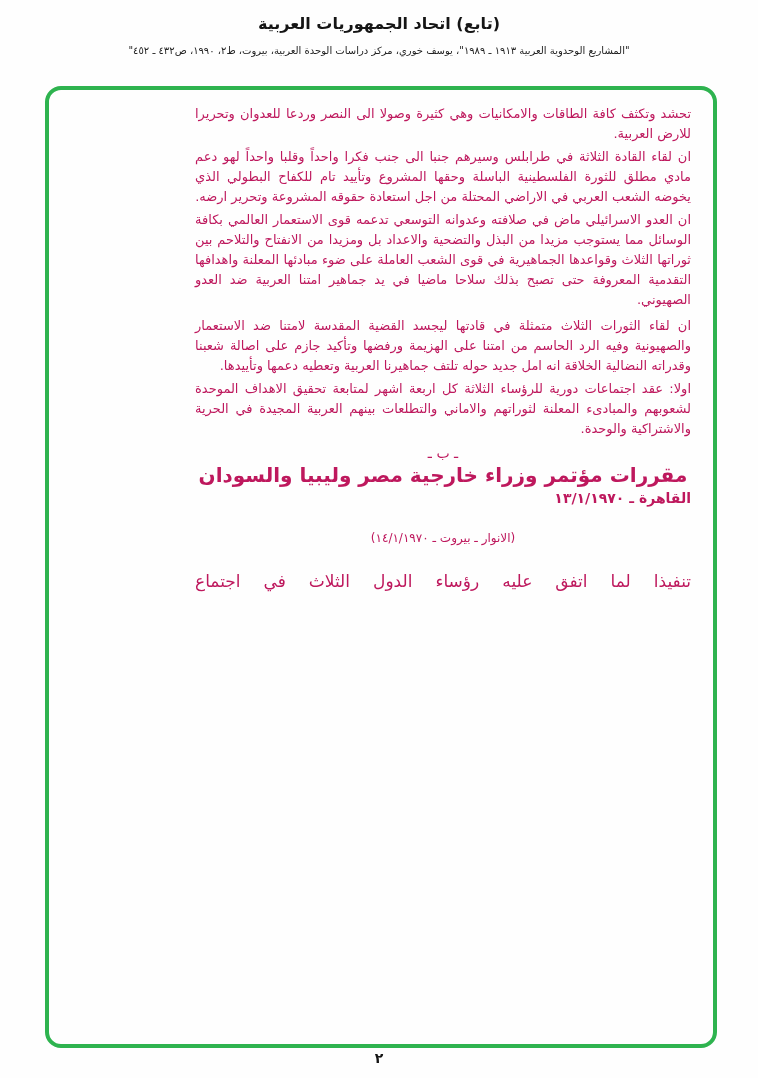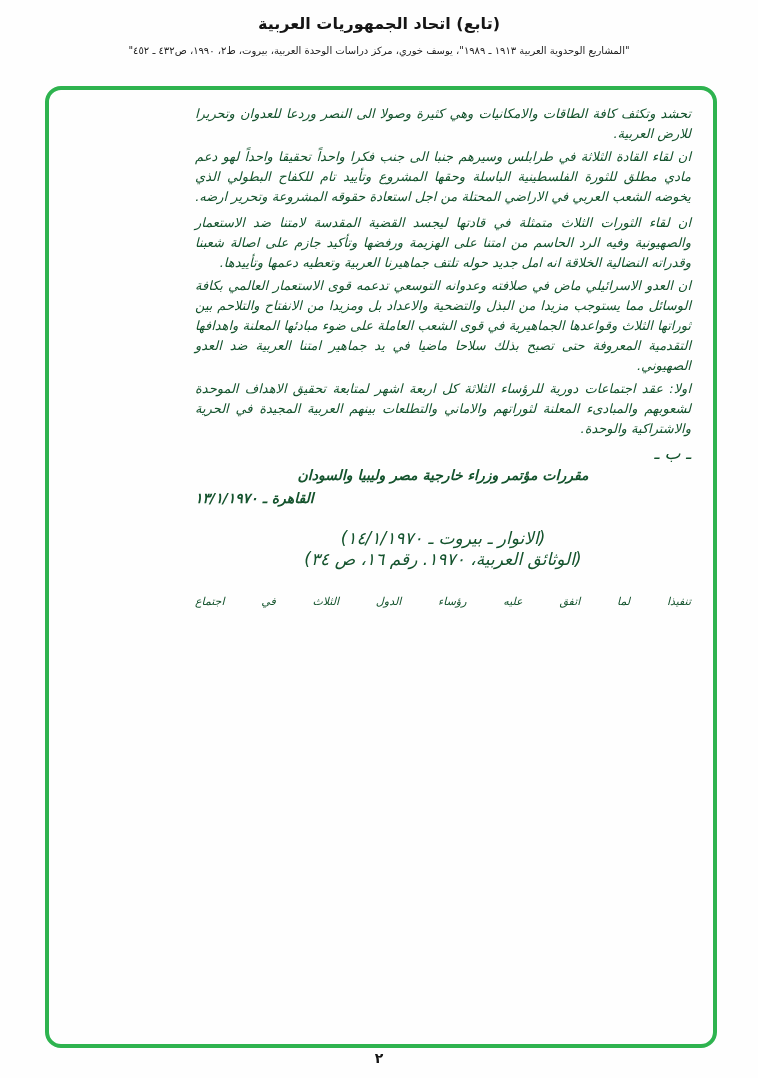--- a/index.html
+++ b/index.html
@@ -42,52 +42,51 @@
     overflow: hidden;
   }
   .content {
     position: absolute;
     top: 14px; right: 22px;
     width: 496px;
     direction: rtl;
     text-align: justify;
     font-size: 13px;
     line-height: 20px;
-    color: #14532d;
-    font-style: italic;
+    color: #be185d;
   }
   .para { margin: 0 0 3px 0; }
   .para.spaced-top { margin-top: 6px; }
   .separator {
-    text-align: right;
-    font-size: 17px;
+    text-align: center;
+    font-size: 14px;
     margin: 4px 0 2px 0;
     letter-spacing: 6px;
   }
   .decree-title {
     text-align: center;
     font-weight: bold;
-    font-size: 14px;
+    font-size: 20px;
     margin: 2px 0 3px 0;
   }
   .decree-date {
-    text-align: left;
+    text-align: right;
     font-weight: bold;
     font-size: 14px;
     margin: 0 0 2px 0;
   }
   .citation {
     text-align: center;
-    font-size: 17px;
+    font-size: 12px;
     line-height: 21px;
   }
   .citation.first { margin-top: 20px; }
   .closing {
     margin-top: 22px;
-    font-size: 11px;
+    font-size: 17px;
     text-align: justify;
     text-align-last: justify;
     font-weight: 500;
   }
   .page-number {
     position: absolute;
     bottom: 12px; left: 0; width: 100%;
     text-align: center;
     font-weight: bold;
     font-size: 14px;
@@ -99,34 +98,33 @@
 <div class="page">
 
   <div class="header-title">(تابع) اتحاد الجمهوريات العربية</div>
 
   <div class="header-source">"المشاريع الوحدوية العربية ١٩١٣ ـ ١٩٨٩"، يوسف خوري، مركز دراسات الوحدة العربية، بيروت، ط٢، ١٩٩٠، ص٤٣٢ ـ ٤٥٢"</div>
 
   <div class="frame">
     <div class="content">
 
       <p class="para">تحشد وتكثف كافة الطاقات والامكانيات وهي كثيرة وصولا الى النصر وردعا للعدوان وتحريرا للارض العربية.</p>
-      <p class="para">ان لقاء القادة الثلاثة في طرابلس وسيرهم جنبا الى جنب فكرا واحداً تحقيقا واحداً لهو دعم مادي مطلق للثورة الفلسطينية الباسلة وحقها المشروع وتأييد تام للكفاح البطولي الذي يخوضه الشعب العربي في الاراضي المحتلة من اجل استعادة حقوقه المشروعة وتحرير ارضه.</p>
+      <p class="para">ان لقاء القادة الثلاثة في طرابلس وسيرهم جنبا الى جنب فكرا واحداً وقلبا واحداً لهو دعم مادي مطلق للثورة الفلسطينية الباسلة وحقها المشروع وتأييد تام للكفاح البطولي الذي يخوضه الشعب العربي في الاراضي المحتلة من اجل استعادة حقوقه المشروعة وتحرير ارضه.</p>
+      <p class="para">ان العدو الاسرائيلي ماض في صلافته وعدوانه التوسعي تدعمه قوى الاستعمار العالمي بكافة الوسائل مما يستوجب مزيدا من البذل والتضحية والاعداد بل ومزيدا من الانفتاح والتلاحم بين ثوراتها الثلاث وقواعدها الجماهيرية في قوى الشعب العاملة على ضوء مبادئها المعلنة واهدافها التقدمية المعروفة حتى تصبح بذلك سلاحا ماضيا في يد جماهير امتنا العربية ضد العدو الصهيوني.</p>
       <p class="para spaced-top">ان لقاء الثورات الثلاث متمثلة في قادتها ليجسد القضية المقدسة لامتنا ضد الاستعمار والصهيونية وفيه الرد الحاسم من امتنا على الهزيمة ورفضها وتأكيد جازم على اصالة شعبنا وقدراته النضالية الخلاقة انه امل جديد حوله تلتف جماهيرنا العربية وتعطيه دعمها وتأييدها.</p>
-      <p class="para">ان العدو الاسرائيلي ماض في صلافته وعدوانه التوسعي تدعمه قوى الاستعمار العالمي بكافة الوسائل مما يستوجب مزيدا من البذل والتضحية والاعداد بل ومزيدا من الانفتاح والتلاحم بين ثوراتها الثلاث وقواعدها الجماهيرية في قوى الشعب العاملة على ضوء مبادئها المعلنة واهدافها التقدمية المعروفة حتى تصبح بذلك سلاحا ماضيا في يد جماهير امتنا العربية ضد العدو الصهيوني.</p>
       <p class="para">اولا: عقد اجتماعات دورية للرؤساء الثلاثة كل اربعة اشهر لمتابعة تحقيق الاهداف الموحدة لشعوبهم والمبادىء المعلنة لثوراتهم والاماني والتطلعات بينهم العربية المجيدة في الحرية والاشتراكية والوحدة.</p>
 
       <div class="separator">ـ ب ـ</div>
 
       <div class="decree-title">مقررات مؤتمر وزراء خارجية مصر وليبيا والسودان</div>
 
       <div class="decree-date">القاهرة ـ ١٣/١/١٩٧٠</div>
 
       <div class="citation first">(الانوار ـ بيروت ـ ١٤/١/١٩٧٠)</div>
 
-      <div class="citation">(الوثائق العربية، ١٩٧٠. رقم ١٦، ص ٣٤)</div>
 
       <p class="closing">تنفيذا لما اتفق عليه رؤساء الدول الثلاث في اجتماع</p>
 
     </div>
   </div>
 
   <div class="page-number">٢</div>
 
 </div>
 

